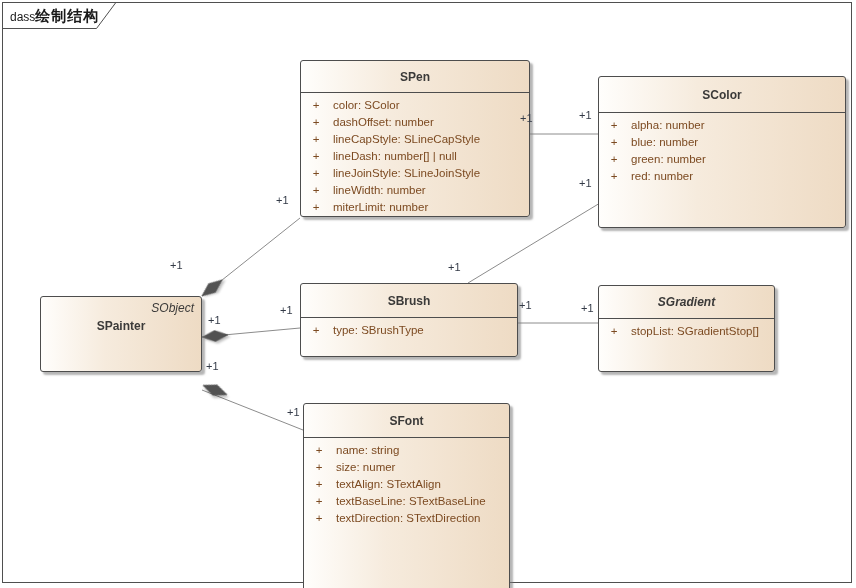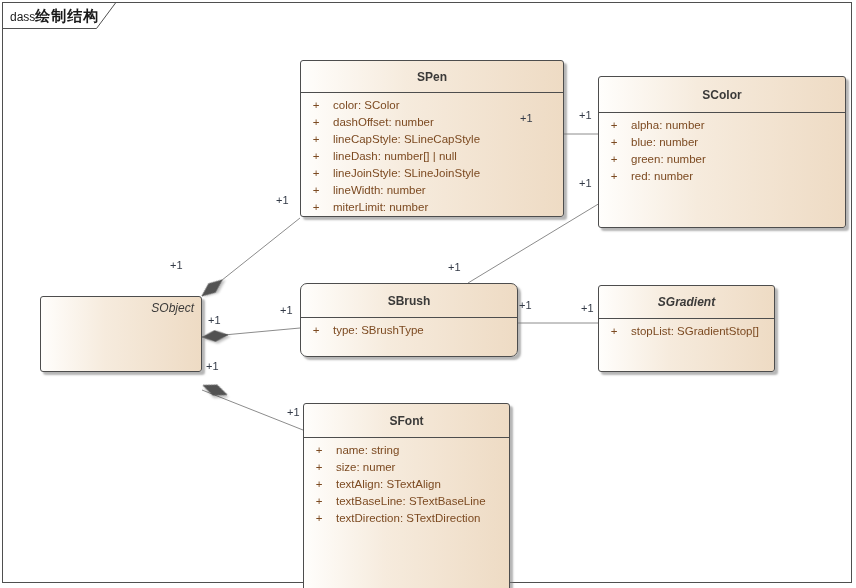--- a/index.html
+++ b/index.html
@@ -82,23 +82,24 @@
   <g transform="translate(215,336) rotate(-5)">
     <path class="diamond" d="M-13,0 L0,-5.5 L13,0 L0,5.5 Z"></path>
   </g>
   <g transform="translate(215,390) rotate(21.5)">
     <path class="diamond" d="M-13,0 L0,-5.5 L13,0 L0,5.5 Z"></path>
   </g>
 </svg>
 
 <div class="uml-class" style="left:40px;top:296px;width:162px;height:76px;">
   <div class="stereotype">SObject</div>
-</div>
-
-<div class="uml-class" style="left:300px;top:60px;width:264px;height:157px;">
+  <div class="painter-name">SPainter</div>
+</div>
+
+<div class="uml-class" style="left:300px;top:60px;width:230px;height:157px;">
   <div class="class-header" style="height:32px;">SPen</div>
   <div class="attrs">
     <div class="attr-row">
         <span class="vis">+</span>
         <span class="attr-text">color: SColor</span>
       </div>
     <div class="attr-row">
         <span class="vis">+</span>
         <span class="attr-text">dashOffset: number</span>
       </div>
@@ -140,21 +141,21 @@
         <span class="vis">+</span>
         <span class="attr-text">green: number</span>
       </div>
     <div class="attr-row">
         <span class="vis">+</span>
         <span class="attr-text">red: number</span>
       </div>
   </div>
 </div>
 
-<div class="uml-class" style="left:300px;top:283px;width:218px;height:74px;border-radius:7px;">
+<div class="uml-class" style="left:300px;top:283px;width:218px;height:74px;">
   <div class="class-header" style="height:34px;">SBrush</div>
   <div class="attrs">
     <div class="attr-row">
         <span class="vis">+</span>
         <span class="attr-text">type: SBrushType</span>
       </div>
   </div>
 </div>
 
 <div class="uml-class" style="left:598px;top:285px;width:177px;height:87px;">

